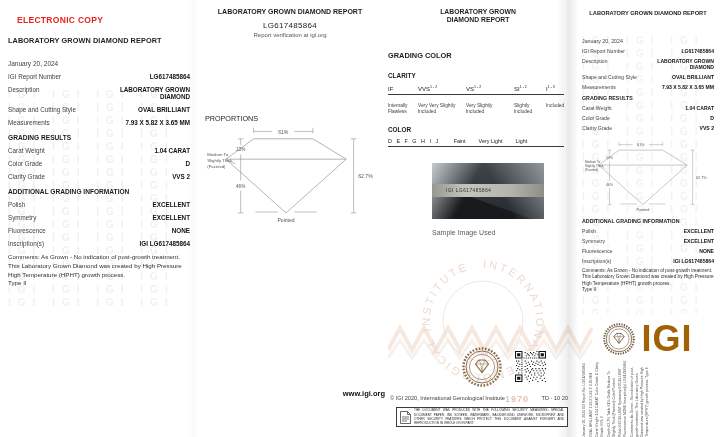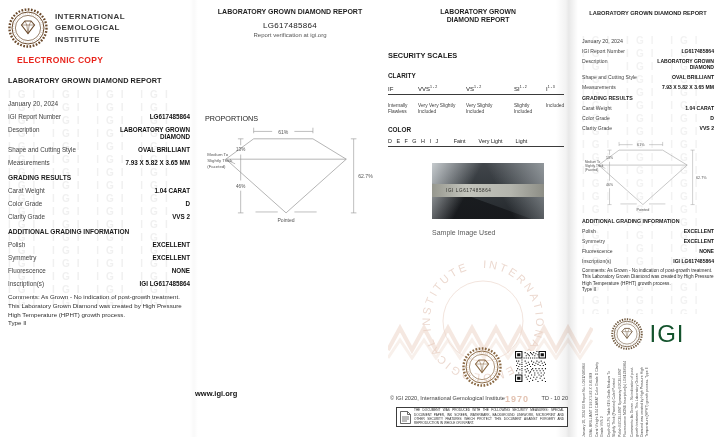--- a/index.html
+++ b/index.html
@@ -26,21 +26,21 @@
   .sec-head{margin-top:8px;font-weight:bold;font-size:6.6px;color:#1c1c1c}
   .comments{margin-top:6px;font-size:6.2px;color:#2e2e2e;line-height:1.42;white-space:pre-line}
 
   
   .p-ca{position:absolute;left:195px;top:8px;width:190px;text-align:center;z-index:1}
   .ca-title{font-weight:bold;font-size:7px;color:#1f1f1f}
   .ca-num{margin-top:6px;font-size:8px;color:#222;letter-spacing:.3px}
   .ca-ver{margin-top:2px;font-size:6px;color:#555}
   .prop-head{position:absolute;left:205px;top:114px;font-weight:normal;font-size:7.2px;color:#1c1c1c;z-index:1}
   .prop-svg{position:absolute;left:207px;top:124px;z-index:1}
-  .website{position:absolute;left:195px;top:389px;width:190px;text-align:left;font-weight:bold;font-size:7.5px;color:#111;z-index:1}
+  .website{position:absolute;left:195px;top:389px;width:190px;text-align:right;font-weight:bold;font-size:7.5px;color:#111;z-index:1}
 
   
   .p-cb{position:absolute;left:388px;top:8px;width:180px;z-index:1}
   .cb-title{text-align:center;font-weight:bold;font-size:6.8px;line-height:1.25;color:#1f1f1f}
   .gs-head{margin-top:26px;font-weight:bold;font-size:7.4px;color:#1c1c1c}
   .cl-head{margin-top:12px;font-weight:bold;font-size:6.4px;color:#1c1c1c}
   .scale{display:flex;margin-top:6px}
   .scale .c1{width:30px}.scale .c2{width:48px}.scale .c3{width:48px}.scale .c4{width:32px}.scale .c5{width:22px}
   .cgrade{font-size:6px;color:#222}
   .cgrade sup{font-size:3.6px;vertical-align:super}
@@ -75,21 +75,21 @@
   .r-title{text-align:center;font-weight:bold;font-size:5.7px;color:#1f1f1f}
   .p-r .date{margin-top:22px;font-size:5.3px}
   .p-r .row{margin-top:4px}
   .p-r .lbl{font-size:5.1px}
   .p-r .val{font-size:5.1px;max-width:62px}
   .p-r .sec-head{margin-top:5px;font-size:5.3px}
   .mini-svg{display:block;margin:8px auto 0 auto}
   .p-r .comments{margin-top:4px;font-size:4.7px;line-height:1.35}
   .igi-logo{position:absolute;left:582px;top:318px;width:132px;display:flex;align-items:center;justify-content:center;gap:6px;z-index:1}
   .igi-logo .seal{color:#6f573c}
-  .igi-text{font-size:24px;font-weight:400;letter-spacing:1px;color:#14532d}
+  .igi-text{font-size:36px;font-weight:700;letter-spacing:1px;color:#a16207}
   .side-strip{position:absolute;left:582px;top:360px;width:136px;height:77px;overflow:hidden;z-index:1}
   .side-strip .rot{width:77px;transform:rotate(-90deg) translateX(-100%);transform-origin:top left;font-size:3.5px;line-height:1.45;color:#4a4a4a}
   .side-strip .rot div{margin-bottom:1.5px}
 
   svg text{font-family:"Liberation Sans",sans-serif}
 </style>
 </head>
 <body>
 
 <svg width="0" height="0" style="position:absolute">
@@ -124,30 +124,20 @@
   <svg class="zigzag" width="205" height="40" viewBox="0 0 205 40">
     <path d="M0,30 L12,8 L24,30 L36,8 L48,30 L60,8 L72,30 L84,8 L96,30 L108,8 L120,30 L132,8 L144,30 L156,8 L168,30 L180,8 L192,30 L204,8" stroke="#ecd5c9" stroke-width="4" fill="none" opacity=".55"></path>
     <path d="M0,38 L12,20 L24,38 L36,20 L48,38 L60,20 L72,38 L84,20 L96,38 L108,20 L120,38 L132,20 L144,38 L156,20 L168,38 L180,20 L192,38 L204,20" stroke="#f0ddd3" stroke-width="3" fill="none" opacity=".45"></path>
   </svg>
   <div class="y1975">1970</div>
 
   <div class="fold f2"></div>
   <div class="fold f1"></div>
 
   <section class="p-left">
-    <div class="brand">
-      <svg class="seal" width="40" height="40" viewBox="0 0 40 40" style="color:#6b4a2c">
-          <use href="#seal-sym"></use>
-        </svg>
-      <div class="brand-name">
-        <div>INTERNATIONAL</div>
-        <div>GEMOLOGICAL</div>
-        <div>INSTITUTE</div>
-      </div>
-    </div>
     <div class="ecopy">ELECTRONIC COPY</div>
     <div class="doc-title">LABORATORY GROWN DIAMOND REPORT</div>
     <div class="date">January 20, 2024</div>
 
     <div class="row">
         <span class="lbl">IGI Report Number</span>
         <span class="val">LG617485864</span>
       </div>
     <div class="row">
         <span class="lbl">Description</span>
@@ -217,21 +207,21 @@
     <text x="0" y="47" font-size="4.6" fill="#555">(Faceted)</text>
     <text x="85" y="105.5" text-anchor="middle" font-size="5.5" fill="#555">Pointed</text>
   </svg>
   <div class="website">www.igi.org</div>
 
   <section class="p-cb">
     <div class="cb-title">
       <div>LABORATORY GROWN</div>
       <div>DIAMOND REPORT</div>
     </div>
-    <div class="gs-head">SECURITY SCALES</div>
+    <div class="gs-head">GRADING COLOR</div>
 
     <div class="cl-head">CLARITY</div>
     <div class="scale">
       <div class="c1 cgrade"><span>IF</span><sup></sup></div>
       <div class="c2 cgrade"><span>VVS</span><sup>1 - 2</sup></div>
       <div class="c3 cgrade"><span>VS</span><sup>1 - 2</sup></div>
       <div class="c4 cgrade"><span>SI</span><sup>1 - 2</sup></div>
       <div class="c5 cgrade"><span>I</span><sup>1 - 3</sup></div>
     </div>
     <div class="scale-line"></div>

